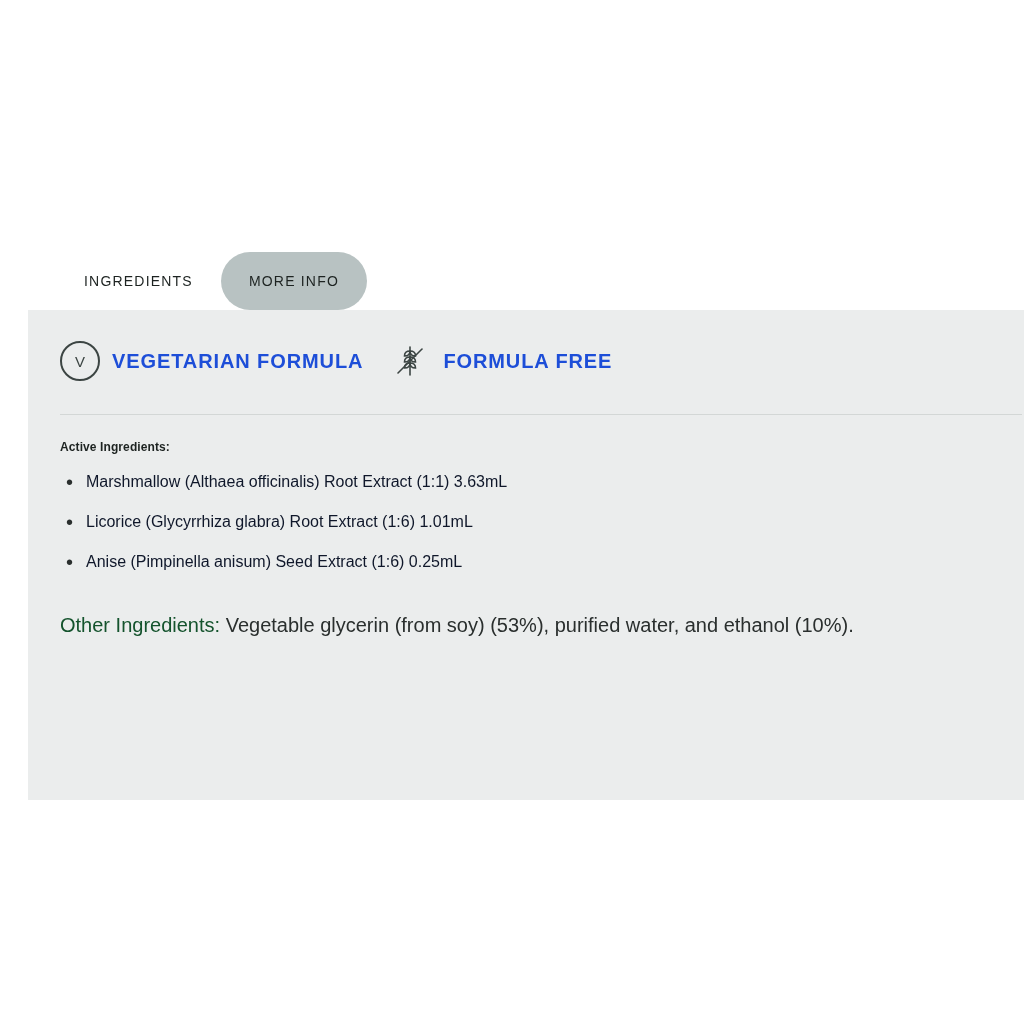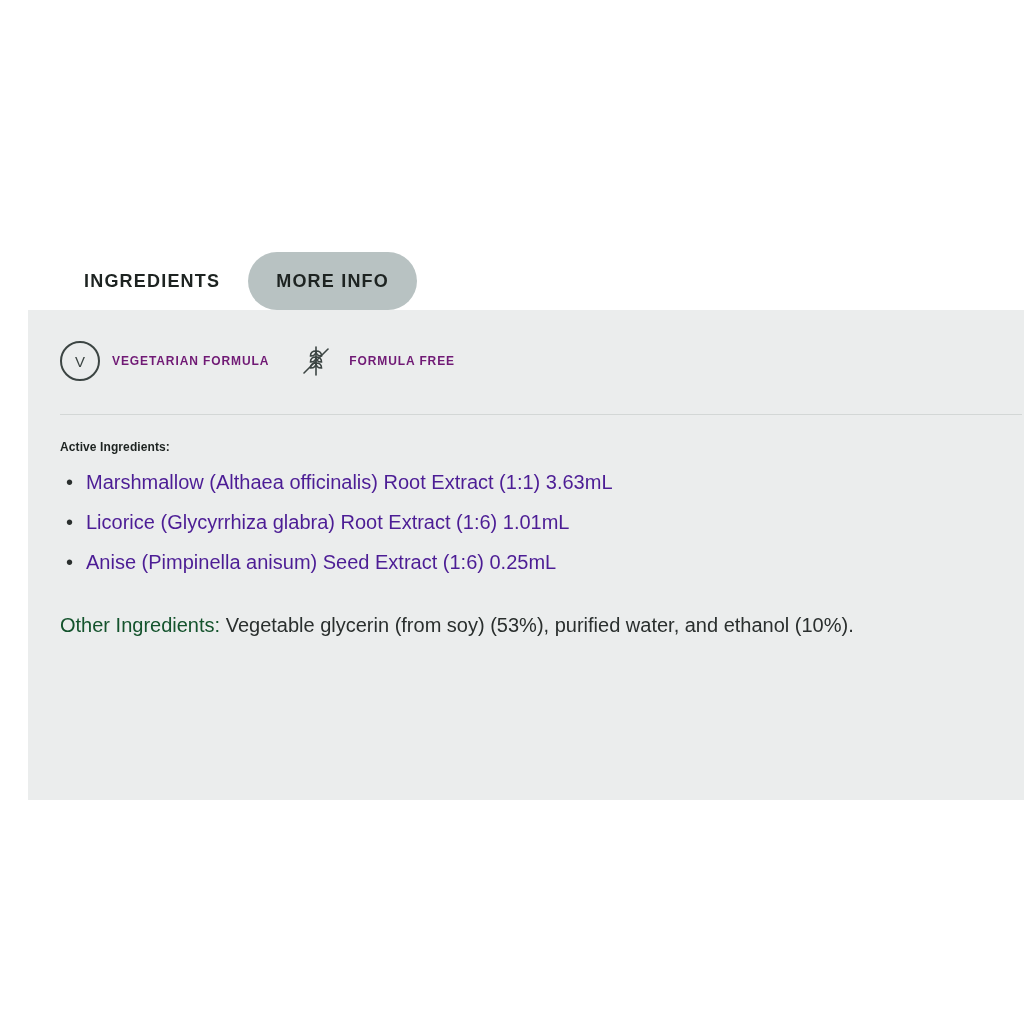--- a/index.html
+++ b/index.html
@@ -28,22 +28,22 @@
     top: 252px;
     display: flex;
     align-items: flex-end;
     z-index: 3;
   }
   .tab {
     height: 58px;
     display: flex;
     align-items: center;
     padding: 0 28px;
-    font-size: 18px;
-    font-weight: bold;
+    font-size: 14px;
+    font-weight: normal;
     letter-spacing: 1.2px;
     color: #1d2321;
     box-sizing: border-box;
     user-select: none;
     justify-content: flex-end;
   }
   .tab.active {
     background: #ffffff;
   }
   .tab.inactive {
@@ -70,24 +70,24 @@
     display: flex;
     align-items: center;
     gap: 26px;
   }
   .badge {
     display: flex;
     align-items: center;
     gap: 12px;
   }
   .badge-label {
-    font-size: 12px;
+    font-size: 20px;
     font-weight: bold;
     letter-spacing: 0.9px;
-    color: #701a75;
+    color: #1d4ed8;
     white-space: nowrap;
   }
   .icon-circle {
     width: 40px;
     height: 40px;
     border: 2px solid #3c4543;
     border-radius: 50%;
     display: flex;
     align-items: center;
     justify-content: center;
@@ -127,23 +127,23 @@
     letter-spacing: 0.1px;
   }
 
   ul.ingredients {
     list-style: none;
     margin: 0;
     padding: 0;
   }
   ul.ingredients li {
     position: relative;
-    font-size: 20px;
+    font-size: 16px;
     line-height: 40px;
-    color: #4c1d95;
+    color: #0f172a;
     padding-left: 26px;
   }
   ul.ingredients li::before {
     content: "\2022";
     position: absolute;
     left: 6px;
     top: 0;
     font-size: 20px;
     color: #2a2f2e;
   }

